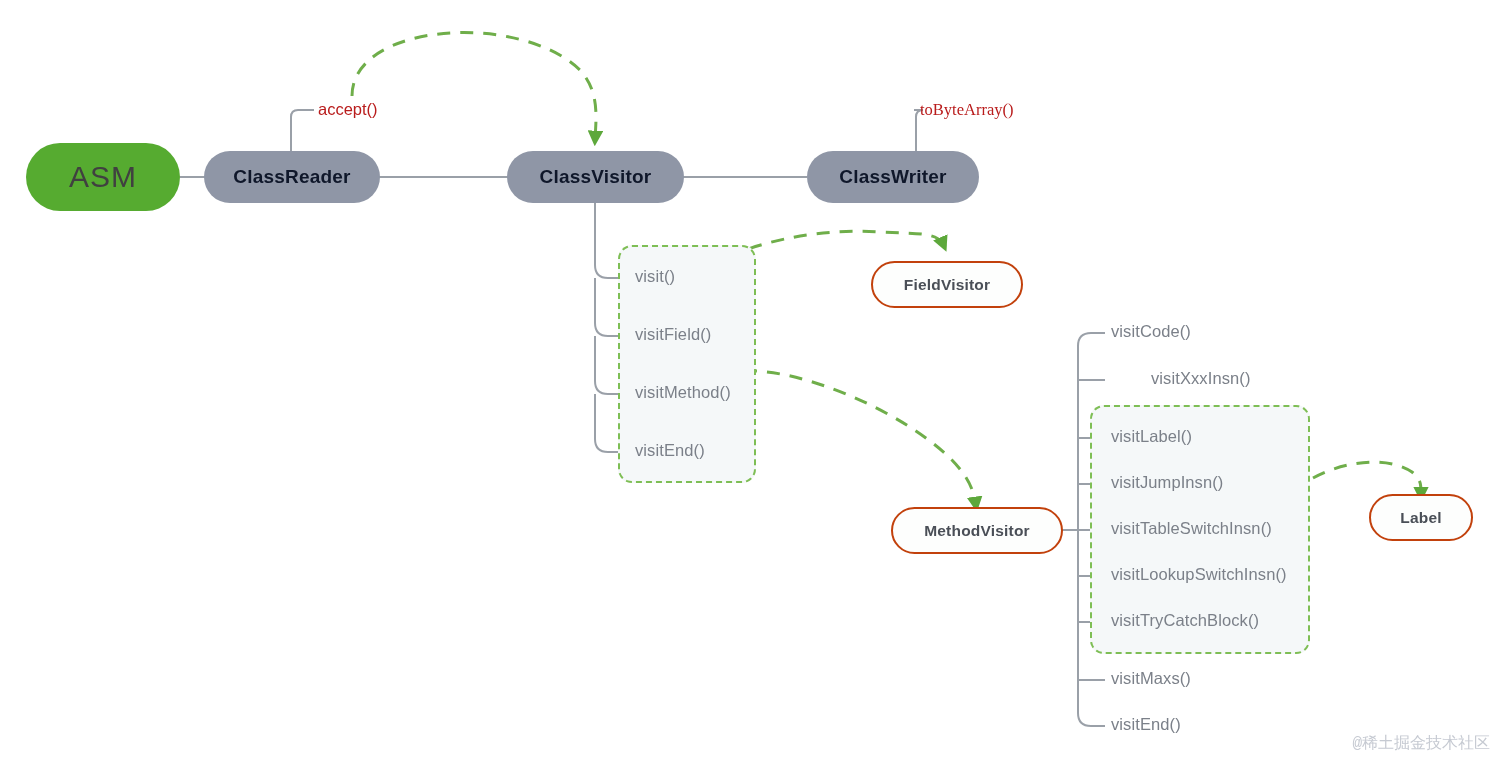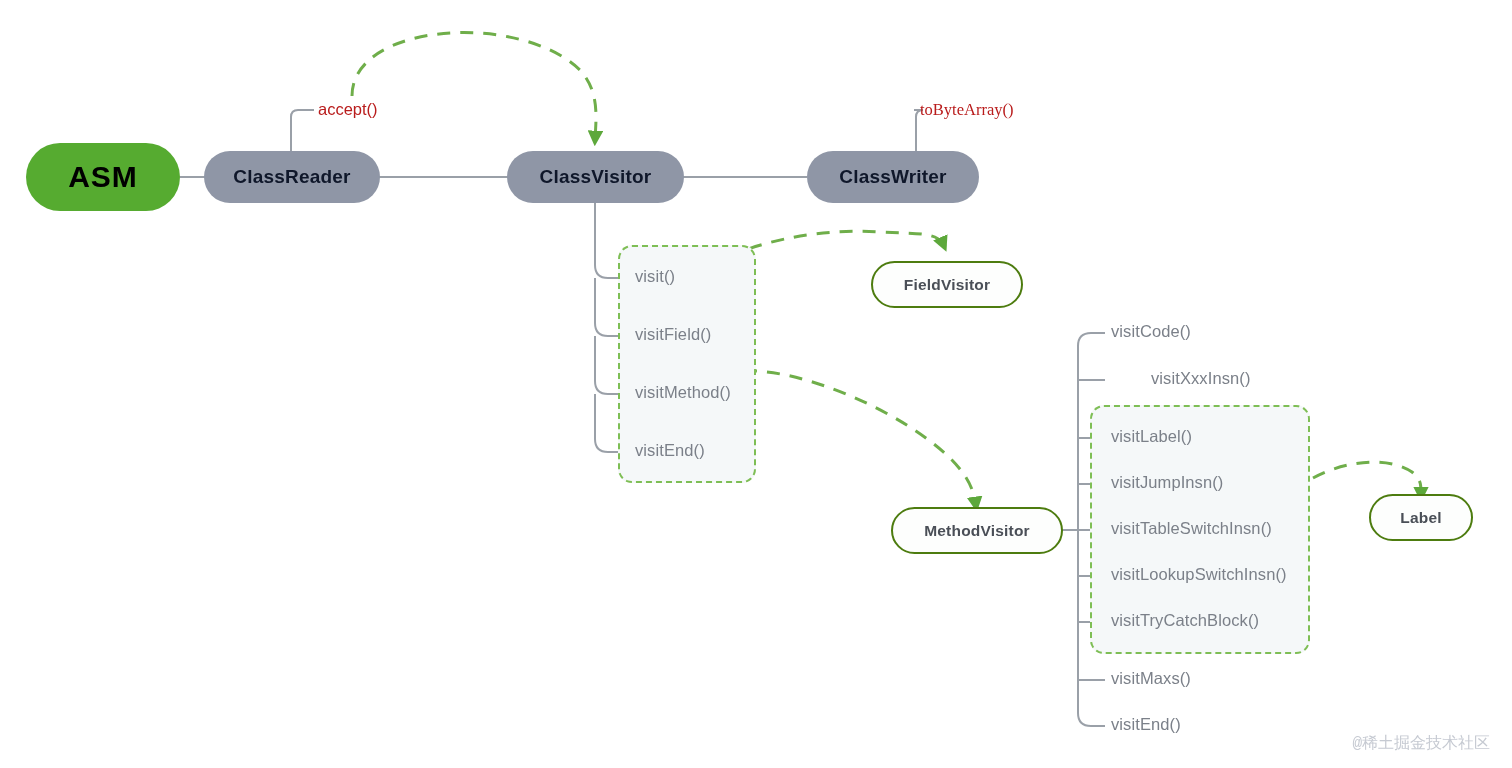--- a/index.html
+++ b/index.html
@@ -30,39 +30,39 @@
   .node {
     position: absolute;
     display: flex;
     align-items: center;
     justify-content: center;
     box-sizing: border-box;
     white-space: nowrap;
   }
   .node-asm {
     background: #56ab30;
-    color: #000000;
+    color: #404040;
     border-radius: 34px;
     font-size: 30px;
-    font-weight: bold;
+    font-weight: normal;
     letter-spacing: 1px;
   }
   .node-gray {
     background: #8f96a6;
     color: #0f172a;
     border-radius: 26px;
     font-size: 19px;
     font-weight: bold;
     letter-spacing: .2px;
     text-align: right;
   }
   .node-outline {
     background: #fdfefd;
     color: #4a4f57;
-    border: 2px solid #4d7c0f;
+    border: 2px solid #c2410c;
     border-radius: 26px;
     font-size: 15.5px;
     font-weight: bold;
     letter-spacing: .2px;
   }
 
   
   .dashbox {
     position: absolute;
     box-sizing: border-box;

